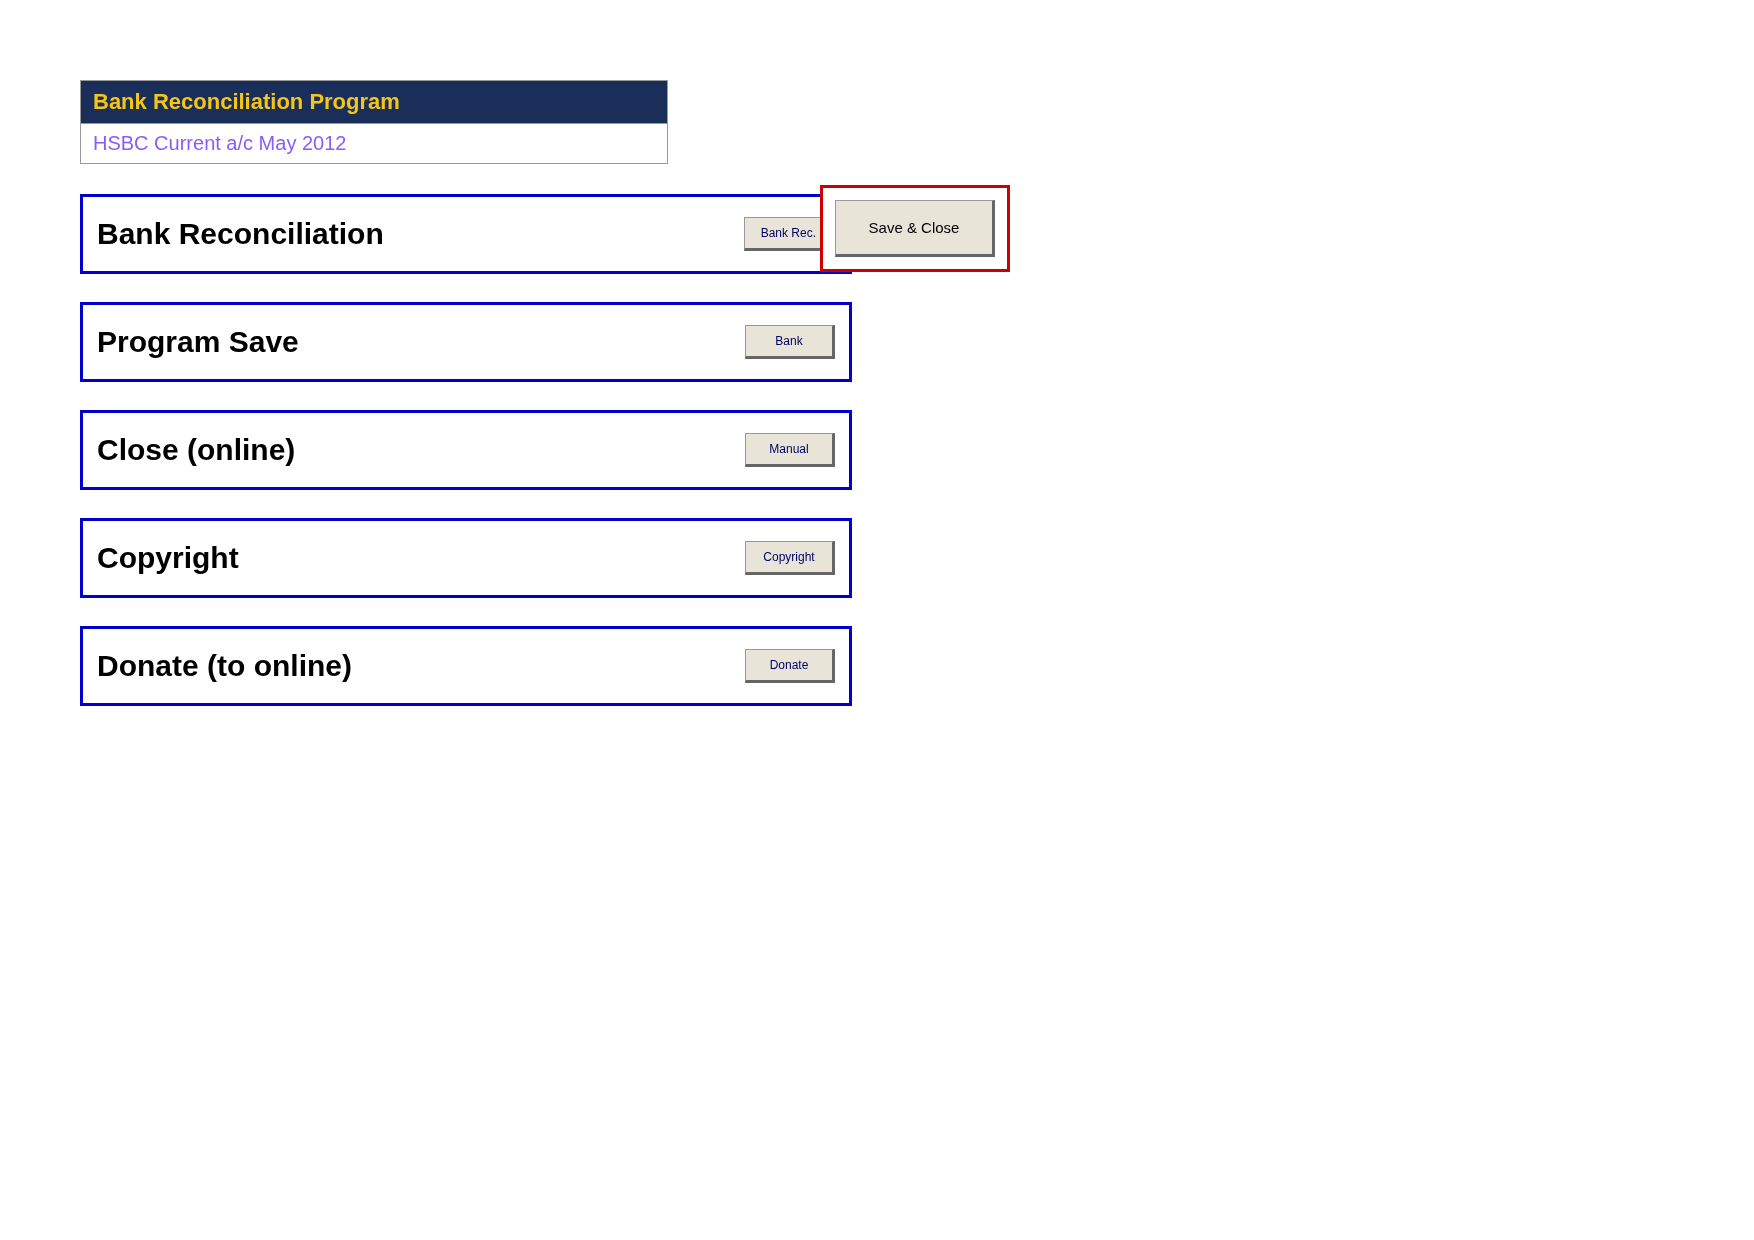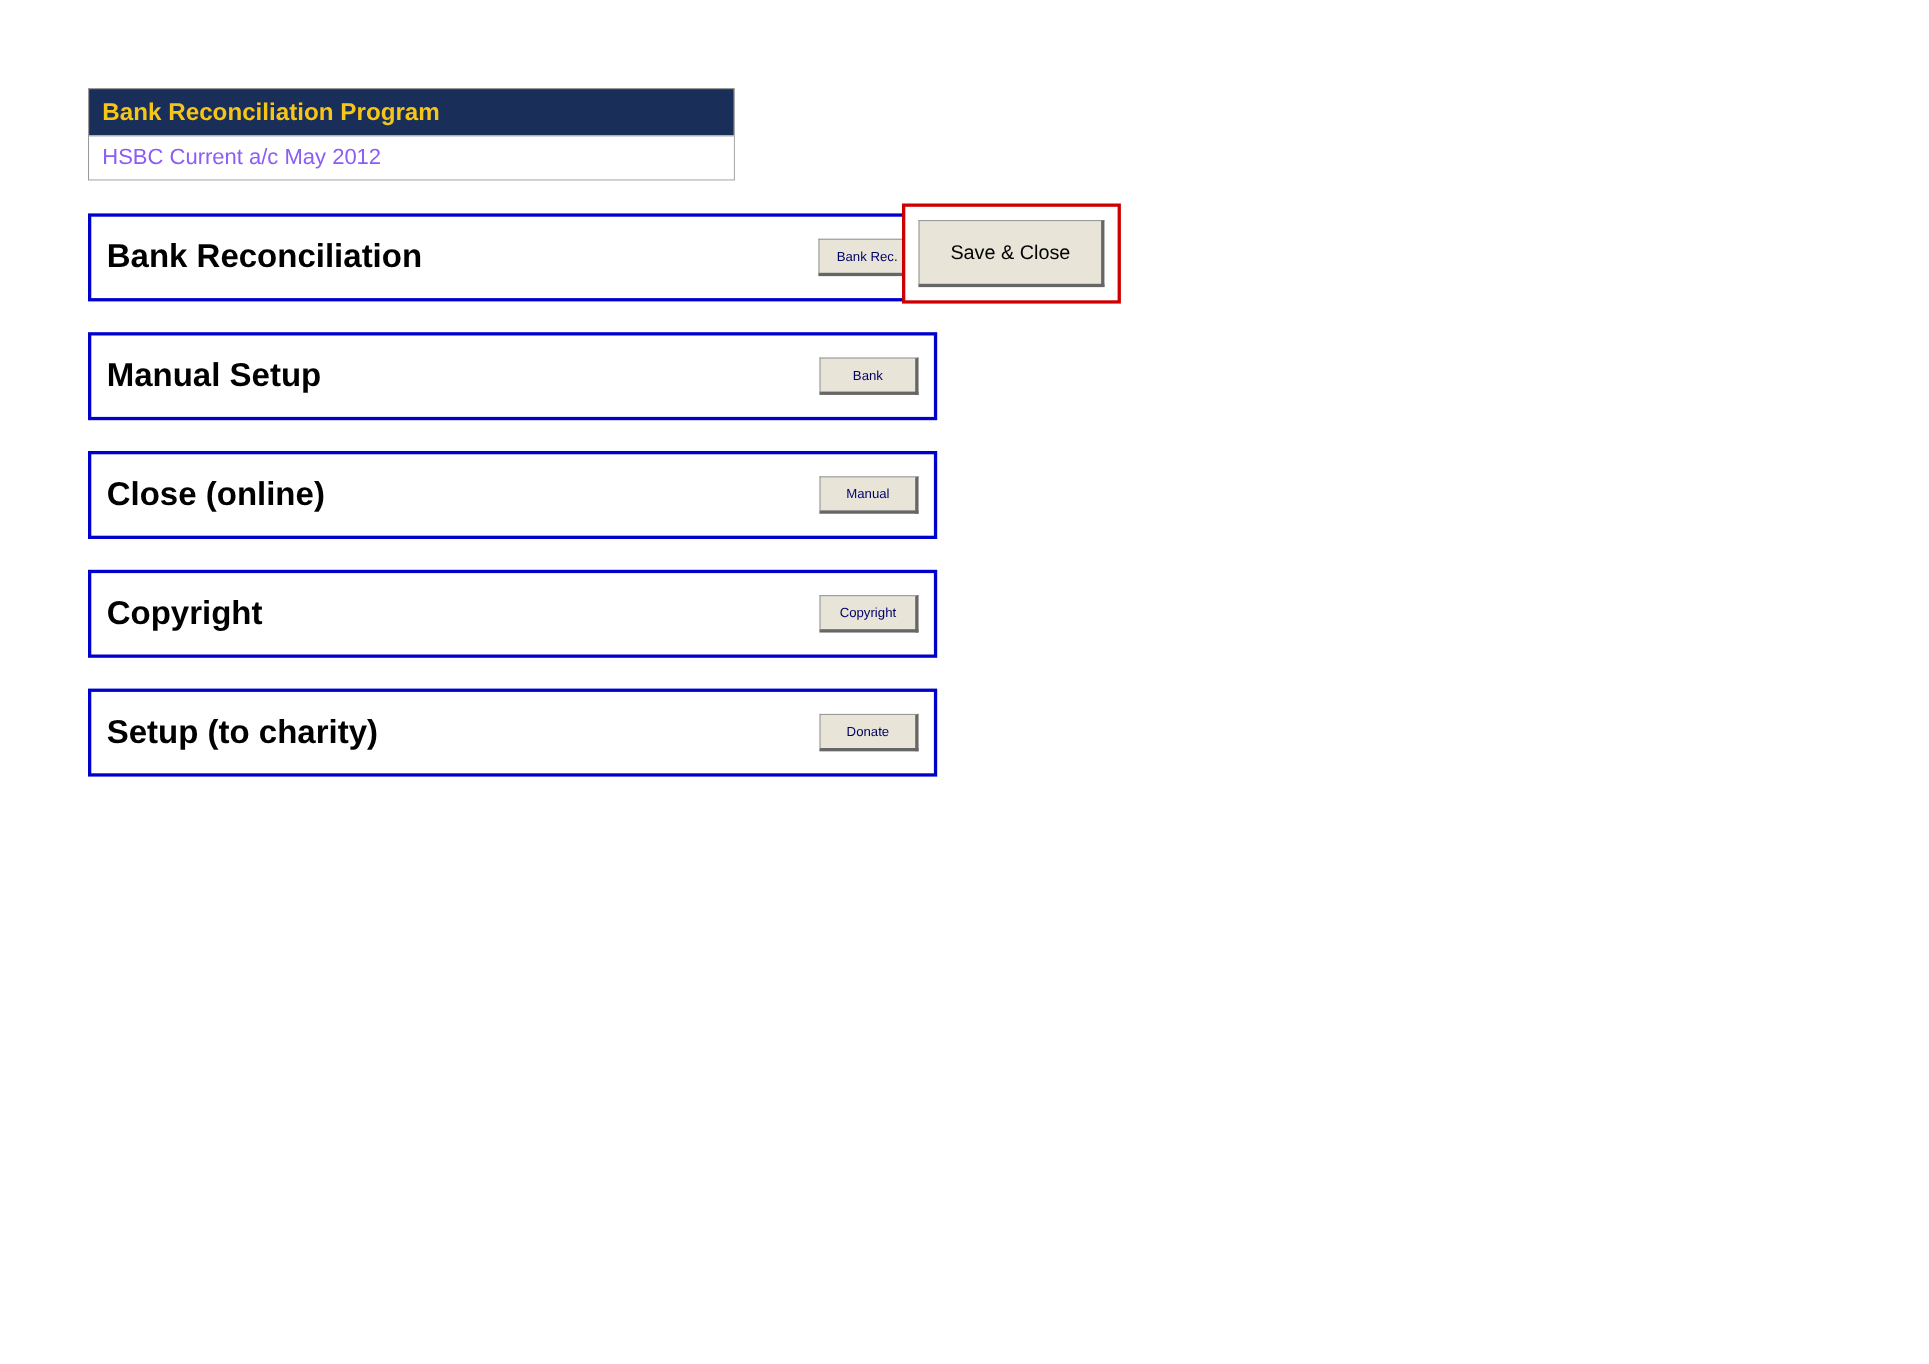--- a/index.html
+++ b/index.html
@@ -88,21 +88,21 @@
       padding: 12px;
       background-color: #ffffff;
     }
 
     .save-close-button {
       background-color: #e8e4d8;
       border: 1px solid #999;
       border-right: 3px solid #666;
       border-bottom: 3px solid #666;
       color: #000000;
-      font-size: 18px;
+      font-size: 15px;
       padding: 18px 28px;
       cursor: pointer;
       min-width: 160px;
     }
   </style>
 </head>
 <body>
 
 <div class="main-container">
 
@@ -110,33 +110,33 @@
     <div class="header-title">Bank Reconciliation Program</div>
     <div class="header-subtitle">HSBC Current a/c May 2012</div>
   </div>
 
   <div id="menu-rows">
       <div class="menu-row">
         <span class="menu-label">Bank Reconciliation</span>
         <button class="menu-button">Bank Rec.</button>
       </div>
       <div class="menu-row">
-        <span class="menu-label">Manual Setup</span>
+        <span class="menu-label">Program Save</span>
         <button class="menu-button">Bank</button>
       </div>
       <div class="menu-row">
         <span class="menu-label">Close (online)</span>
         <button class="menu-button">Manual</button>
       </div>
       <div class="menu-row">
         <span class="menu-label">Copyright</span>
         <button class="menu-button">Copyright</button>
       </div>
       <div class="menu-row">
-        <span class="menu-label">Setup (to charity)</span>
+        <span class="menu-label">Donate (to online)</span>
         <button class="menu-button">Donate</button>
       </div>
     </div>
 
 </div>
 
 <div class="save-close-container">
   <button class="save-close-button">Save &amp; Close</button>
 </div>
 

